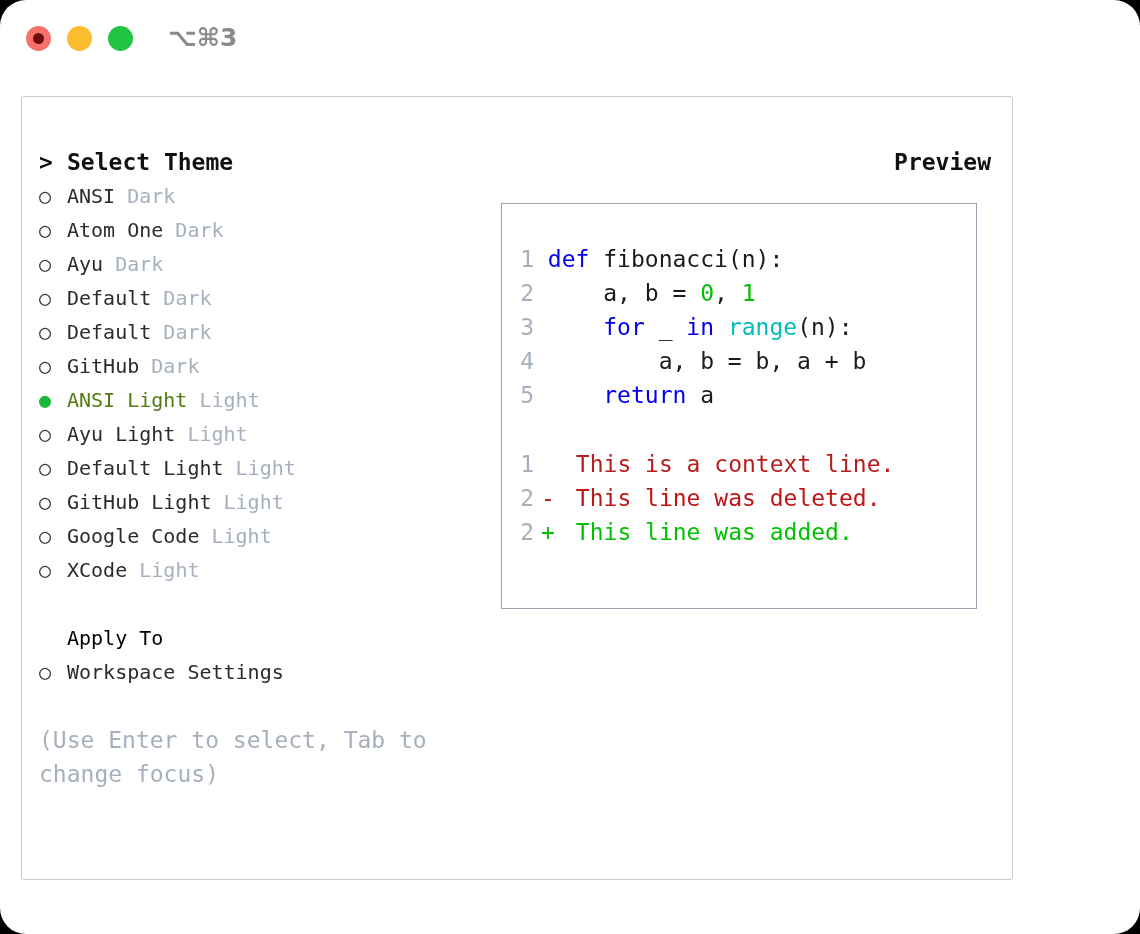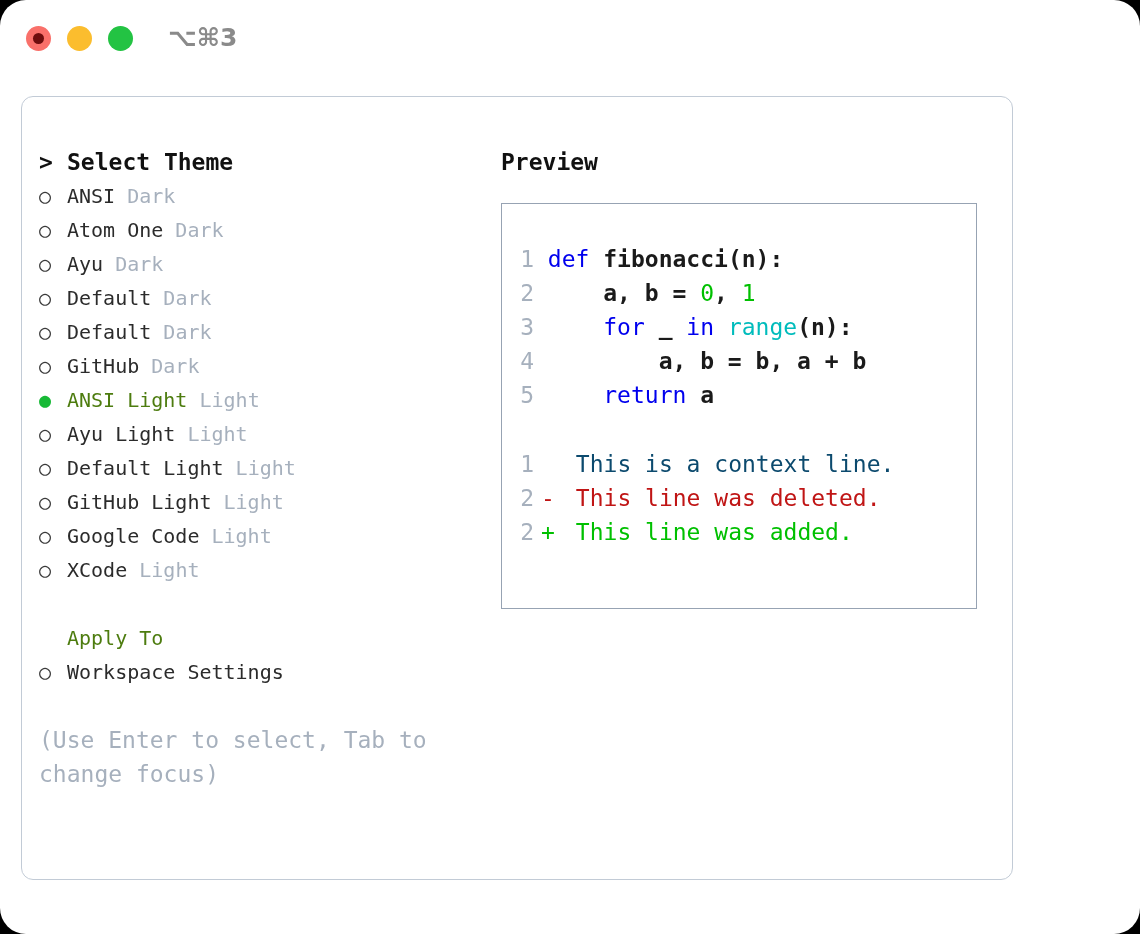--- a/index.html
+++ b/index.html
@@ -64,21 +64,21 @@
   }
 
   
   #card {
     position: absolute;
     left: 21px;
     top: 96px;
     width: 992px;
     height: 784px;
     border: 1.6px solid #c2cbd6;
-    border-radius: 12px;
+    border-radius: 3px;
     box-sizing: border-box;
     background: #ffffff;
   }
 
   
   #left-col {
     position: absolute;
     left: 17px;
     top: 48px;
     width: 440px;
@@ -107,21 +107,21 @@
   .bullet.sel { color: #17b936; }
 
   .theme-name { color: #2b2b2b; }
   .theme-name.sel { color: #4d7c0f; }
   .theme-kind { color: #a6b0bd; }
 
   .gap { height: 34px; }
 
   #apply-label {
     padding-left: 28px;
-    color: #4d7c0f;
+    color: #000000;
     text-align: right;
   }
 
   .hint {
     margin-top: 34px;
     font-size: 23px;
     line-height: 34px;
     color: #a6b0bd;
     width: 410px;
     font-family: "DejaVu Sans Mono", monospace;
@@ -133,20 +133,21 @@
     left: 479px;
     top: 48px;
     width: 490px;
   }
   #preview-title {
     font-size: 23px;
     font-weight: bold;
     color: #111111;
     line-height: 34px;
     font-family: "DejaVu Sans Mono", monospace;
+    text-align: right;
   }
   #preview-box {
     margin-top: 24px;
     width: 476px;
     height: 406px;
     border: 1.6px solid #97a3b3;
     box-sizing: border-box;
     background: #ffffff;
     position: relative;
   }
@@ -172,23 +173,23 @@
   .lineno {
     color: #a6b0bd;
     display: inline-block;
     width: 16px;
     text-align: right;
   }
 
   .tok-kw   { color: #0000ee; }
   .tok-fn   { color: #00bcbc; }
   .tok-num  { color: #00c000; }
-  .tok-txt  { color: #1a1a1a; font-weight: bold; }
-
-  .diff-ctx { color: #0c4a6e; }
+  .tok-txt  { color: #1a1a1a; }
+
+  .diff-ctx { color: #b91c1c; }
   .diff-del { color: #c01515; }
   .diff-add { color: #00c000; }
   .marker   { display: inline-block; width: 28px; text-align: center; }
 </style>
 </head>
 <body>
 
 <div id="window">
 
   <div id="titlebar">

